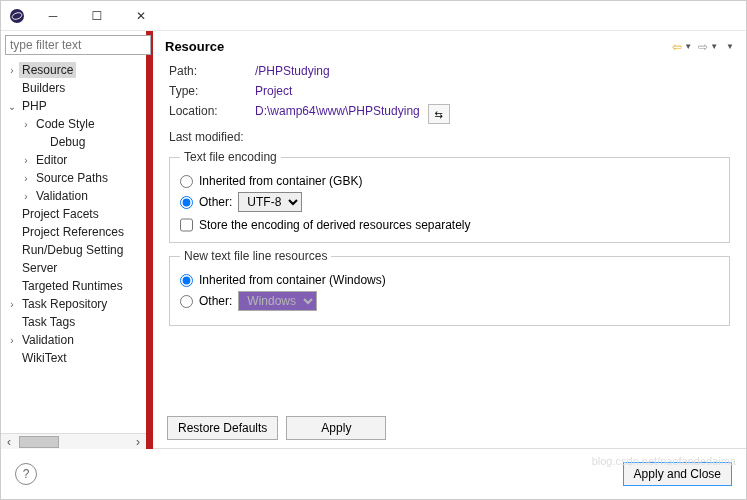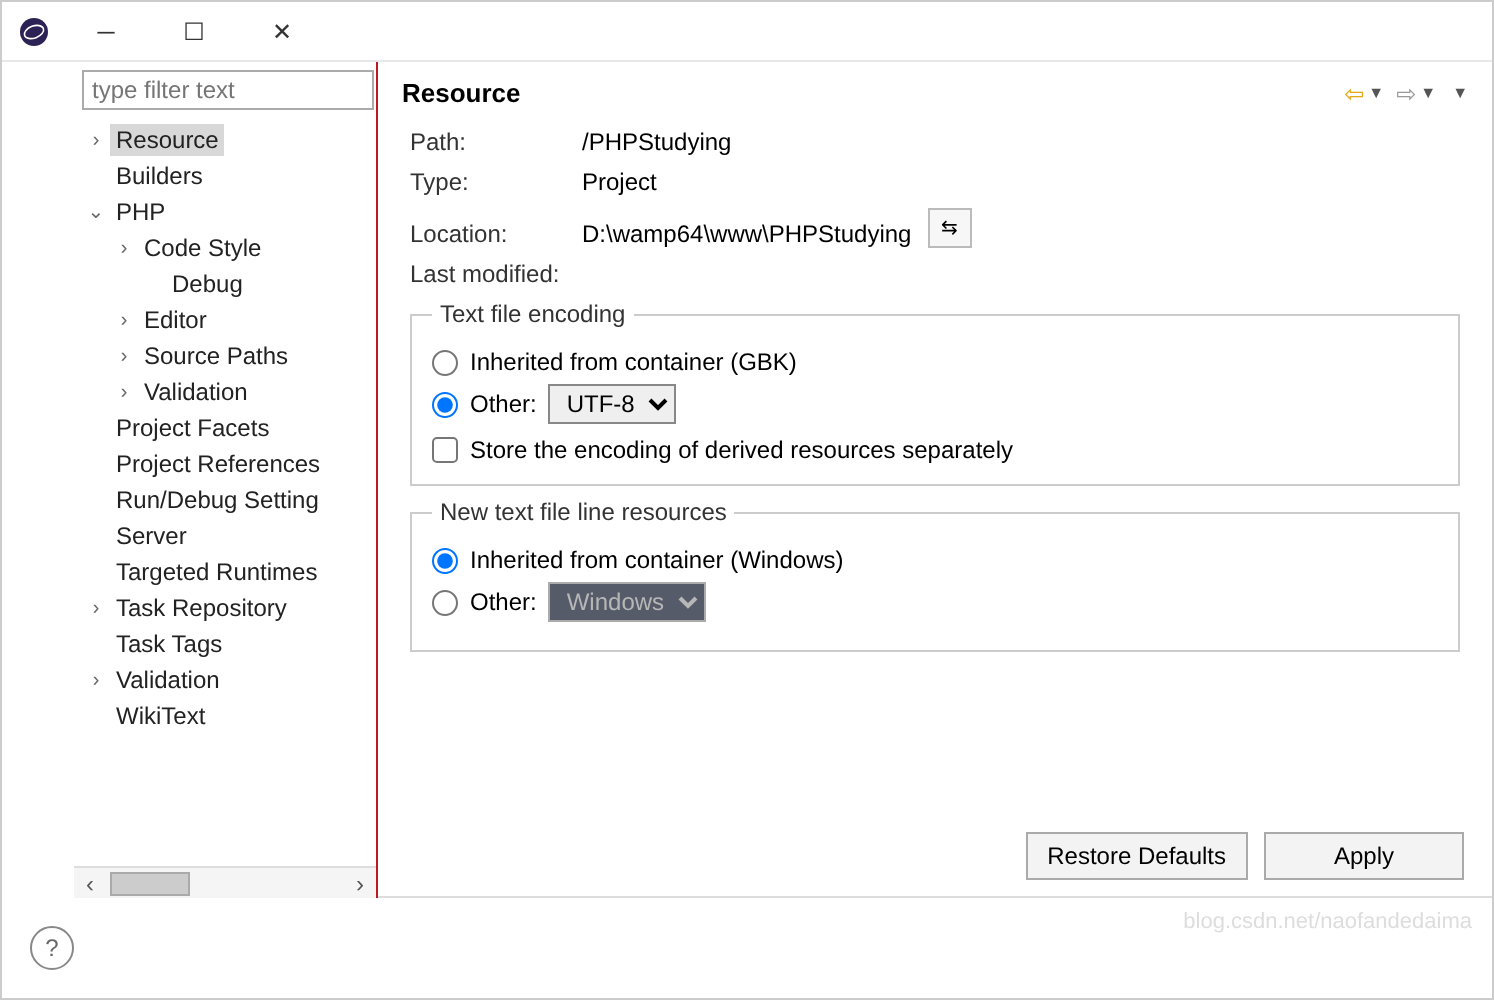--- a/index.html
+++ b/index.html
@@ -2,51 +2,51 @@
 <html><head>
 <meta charset="utf-8">
 <style>
 * { box-sizing: border-box; margin: 0; padding: 0; font-family: "Segoe UI", Tahoma, sans-serif; font-size: 12px; }
 body { background: #fff; width: 747px; height: 500px; overflow: hidden; position: relative; border: 1px solid #ccc; }
 .titlebar { height: 30px; display: flex; align-items: center; padding: 0 8px; border-bottom: 1px solid #e8e8e8; }
 .titlebar .app-icon { width: 16px; height: 16px; margin-right: 6px; }
 .titlebar .title { flex: 1; color: #333; }
 .titlebar .win-btn { width: 44px; height: 28px; display: flex; align-items: center; justify-content: center; color: #333; }
 .main { display: flex; height: 418px; }
-.sidebar { width: 188px; border-right: 1px solid #b91c1c; display: flex; flex-direction: column; padding-left: 36px; }
+.sidebar { width: 152px; border-right: 7px solid #b91c1c; display: flex; flex-direction: column; }
 .filter-input { margin: 4px; padding: 2px 4px; border: 1px solid #aaa; width: 146px; height: 20px; color: #666; }
 .tree { flex: 1; overflow: hidden; padding-top: 2px; }
 .tree-item { display: flex; align-items: center; height: 18px; padding-left: 4px; white-space: nowrap; color: #222; }
 .tree-item .arrow { width: 14px; text-align: center; color: #666; font-size: 10px; }
 .tree-item .label { padding: 1px 3px; }
 .tree-item.selected .label { background: #d8d8d8; }
 .tree-item.indent1 { padding-left: 18px; }
 .tree-item.indent2 { padding-left: 32px; }
 .scroll-h { height: 16px; border-top: 1px solid #ddd; display: flex; align-items: center; background: #f5f5f5; }
 .scroll-h .sbtn { width: 16px; text-align: center; color: #555; }
 .scroll-h .thumb { width: 40px; height: 12px; background: #ccc; margin-left: 2px; border: 1px solid #aaa; }
 .content { flex: 1; display: flex; flex-direction: column; }
 .content-header { display: flex; align-items: center; padding: 8px 12px 6px 12px; }
 .content-header h2 { font-size: 13px; font-weight: bold; flex: 1; }
 .nav-icons { display: flex; gap: 2px; align-items: center; }
 .nav-arrow { font-size: 12px; }
 .content-body { padding: 4px 16px; flex: 1; }
-.prop-row { display: flex; align-items: flex-end; margin-bottom: 6px; }
+.prop-row { display: flex; align-items: flex-start; margin-bottom: 6px; }
 .prop-row .plabel { width: 86px; color: #333; }
-.prop-row .pval { color: #000000; }
+.prop-row .pval { color: #4c1d95; }
 .loc-btn { width: 22px; height: 20px; border: 1px solid #bbb; background: #f7f7f7; margin-left: 8px; display: inline-flex; align-items: center; justify-content: center; font-size: 10px; }
 fieldset { border: 1px solid #ccc; padding: 6px 10px 10px 10px; margin-top: 6px; }
 legend { padding: 0 4px; color: #333; }
 .radio-row { display: flex; align-items: center; margin: 4px 0; }
 .radio-row input[type=radio] { margin-right: 6px; }
 .radio-row select { border: 1px solid #888; padding: 1px 4px; margin-left: 6px; height: 20px; }
-.radio-row select:disabled { color: #999; background: #0f172a; }
+.radio-row select:disabled { color: #999; background: #4c1d95; }
 .cb-row { display: flex; margin-top: 6px; }
 .cb-row input { margin-right: 6px; }
-.content-footer { padding: 8px 14px; display: flex; justify-content: flex-end; gap: 8px; border-bottom: 1px solid #ddd; }
+.content-footer { padding: 8px 14px; display: flex; justify-content: flex-start; gap: 8px; border-bottom: 1px solid #ddd; }
 .bottom-bar { height: 50px; display: flex; align-items: center; padding: 0 14px; }
 .help-icon { width: 22px; height: 22px; border: 1px solid #888; border-radius: 50%; display: flex; align-items: center; justify-content: center; color: #666; }
 .spacer { flex: 1; }
 button.btn { min-width: 100px; height: 24px; border: 1px solid #aaa; background: #f3f3f3; padding: 0 10px; }
 button.btn.focus { border: 1px solid #3399ff; }
 .watermark { position: absolute; right: 10px; bottom: 32px; color: #ddd; font-size: 11px; pointer-events: none; }
 </style>
 </head>
 <body>
 
@@ -205,15 +205,16 @@
     <div class="content-footer">
       <button class="btn">Restore Defaults</button>
       <button class="btn">Apply</button>
     </div>
   </div>
 </div>
 
 <div class="bottom-bar">
   <div class="help-icon">?</div>
   <div class="spacer"></div>
+  <button class="btn focus">Apply and Close</button>
 </div>
 
 <div class="watermark">blog.csdn.net/naofandedaima</div>
 
 </body></html>

